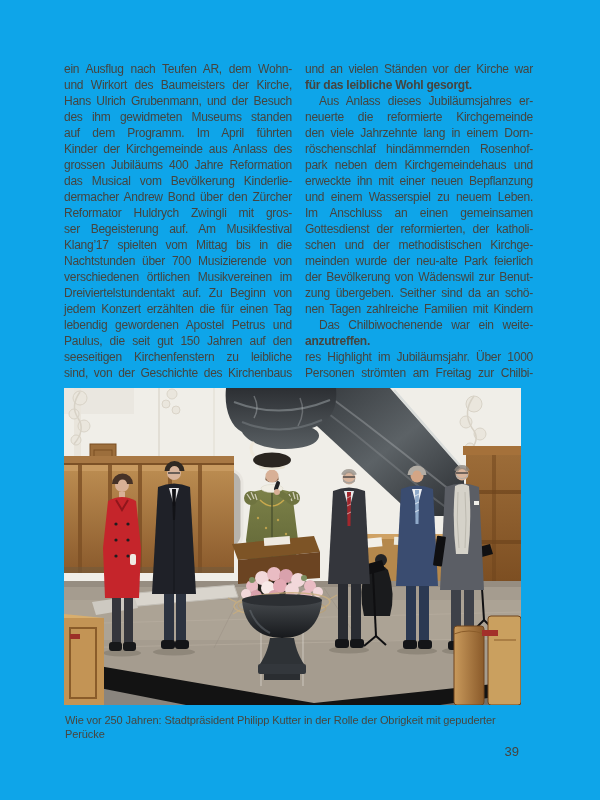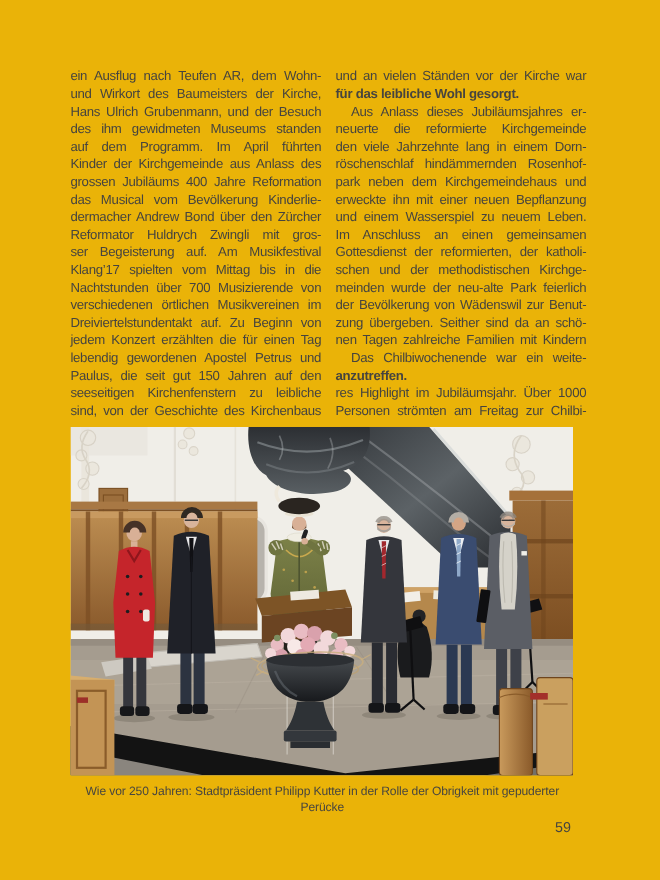--- a/index.html
+++ b/index.html
@@ -1,35 +1,35 @@
 <!DOCTYPE html>
 <html lang="de"><head>
 <meta charset="utf-8">
 <style>
   html,body{margin:0;padding:0;background:#e8e8e8;}
   .sheet{
-    position:relative;width:600px;height:800px;background:#eab308;
+    position:relative;width:600px;height:800px;background:#0ea5e9;
     font-family:"Liberation Sans",sans-serif;color:#46443f;overflow:hidden;
   }
   .col{
     position:absolute;top:61px;width:228px;
     font-size:12px;line-height:16px;letter-spacing:-0.25px;
   }
   .col-left{left:64px;}
   .col-right{left:305px;}
   .line{height:16px;white-space:nowrap;text-align:justify;text-align-last:justify;overflow:visible;}
   .line.flush{text-align-last:left;font-weight:bold;}
   .line.indent{padding-left:14px;}
   .photo{
     position:absolute;left:64px;top:388px;width:457px;height:317px;overflow:hidden;
   }
   .photo svg{display:block;width:100%;height:100%;}
   .caption{
     position:absolute;left:65px;top:713px;width:456px;
-    font-size:11px;line-height:14px;letter-spacing:-0.1px;color:#48463f;text-align:center;
+    font-size:11px;line-height:14px;letter-spacing:-0.1px;color:#48463f;
   }
   .pagenum{
     position:absolute;left:64px;top:744px;width:455px;
     text-align:right;font-size:13px;color:#46443f;
   }
 </style>
 </head>
 <body>
 
 <div class="sheet">
@@ -380,15 +380,15 @@
         <rect x="424" y="228" width="33" height="89" rx="3" fill="#caa05f" stroke="#6e451e"></rect>
         <rect x="390" y="238" width="30" height="79" rx="3" fill="url(#woodP)" stroke="#6e451e"></rect>
         <path d="M390,246 q15,-6 30,0" stroke="#8a5c2a" fill="none"></path>
         <rect x="418" y="242" width="16" height="6" fill="#a3302a"></rect>
         <line x1="430" y1="252" x2="452" y2="252" stroke="#8a5c2a"></line>
       </g>
     </svg>
   </figure>
 
   <div class="caption">Wie vor 250 Jahren: Stadtpräsident Philipp Kutter in der Rolle der Obrigkeit mit gepuderter Perücke</div>
-  <div class="pagenum">59</div>
+  <div class="pagenum">39</div>
 
 </div>
 
 </body></html>

